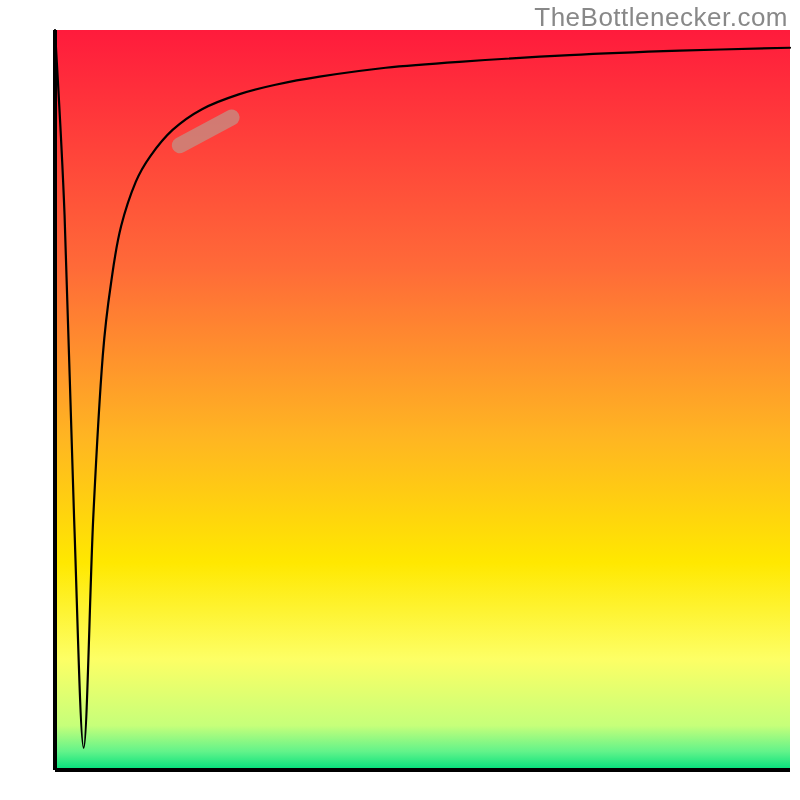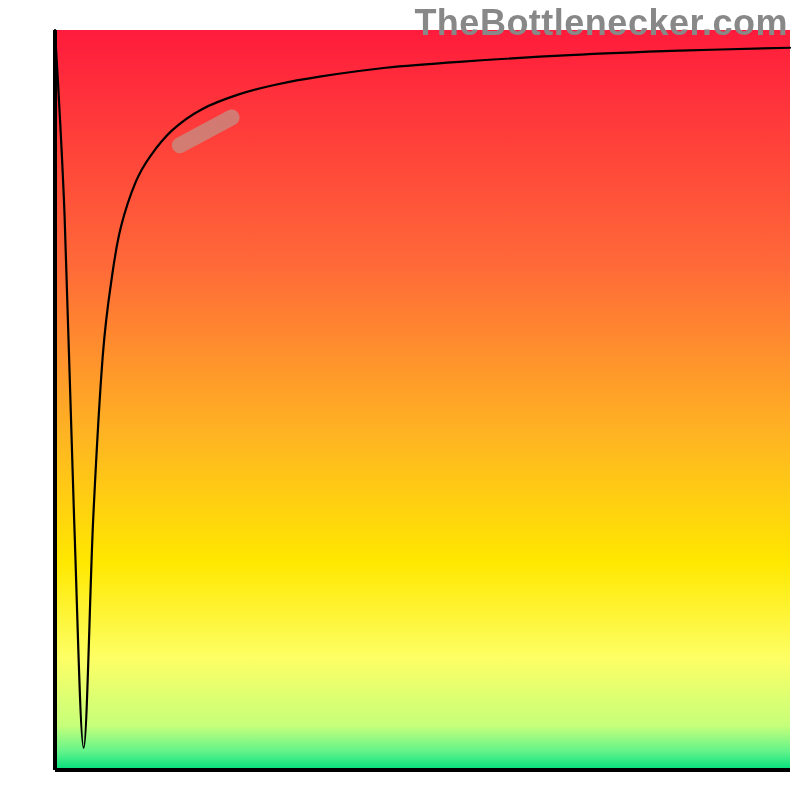--- a/index.html
+++ b/index.html
@@ -13,25 +13,25 @@
   }
   .stage {
     position: relative;
     width: 800px;
     height: 800px;
   }
   .watermark {
     position: absolute;
     top: 2px;
     right: 12px;
-    font-size: 36px;
+    font-size: 26px;
     color: #888888;
     letter-spacing: 0.5px;
     user-select: none;
-    font-weight: 700;
+    font-weight: 400;
   }
   svg {
     display: block;
   }
 </style>
 </head>
 <body>
 
 <div class="stage">
 

